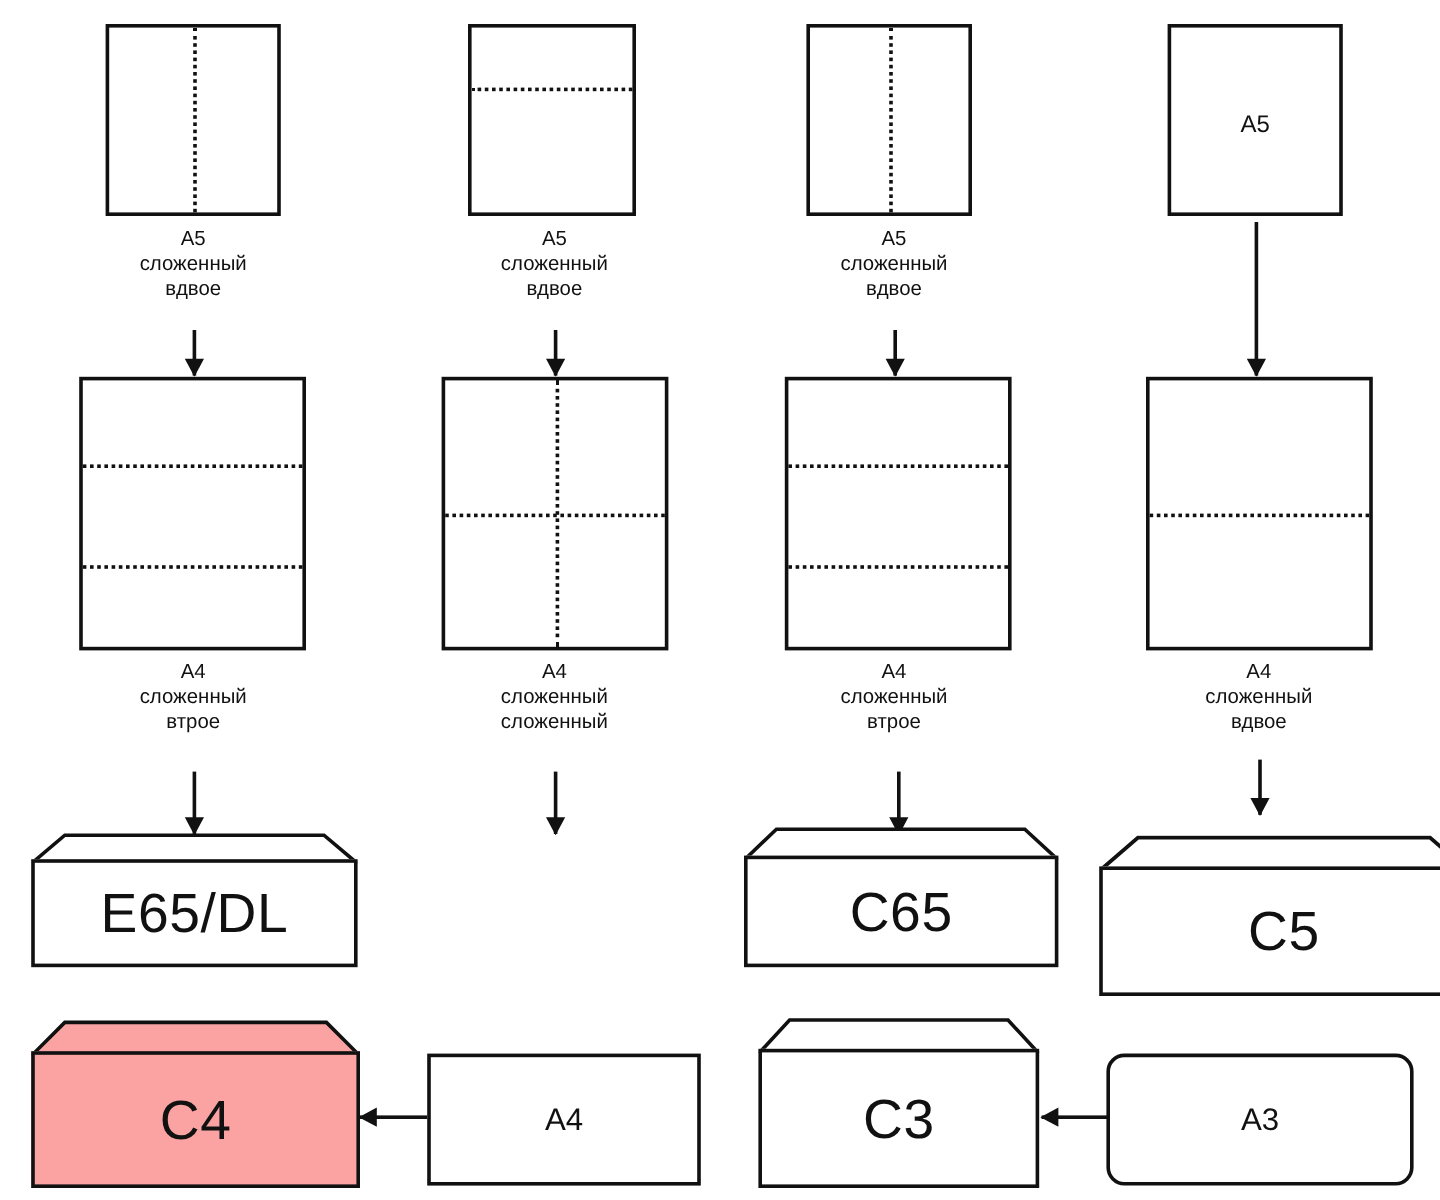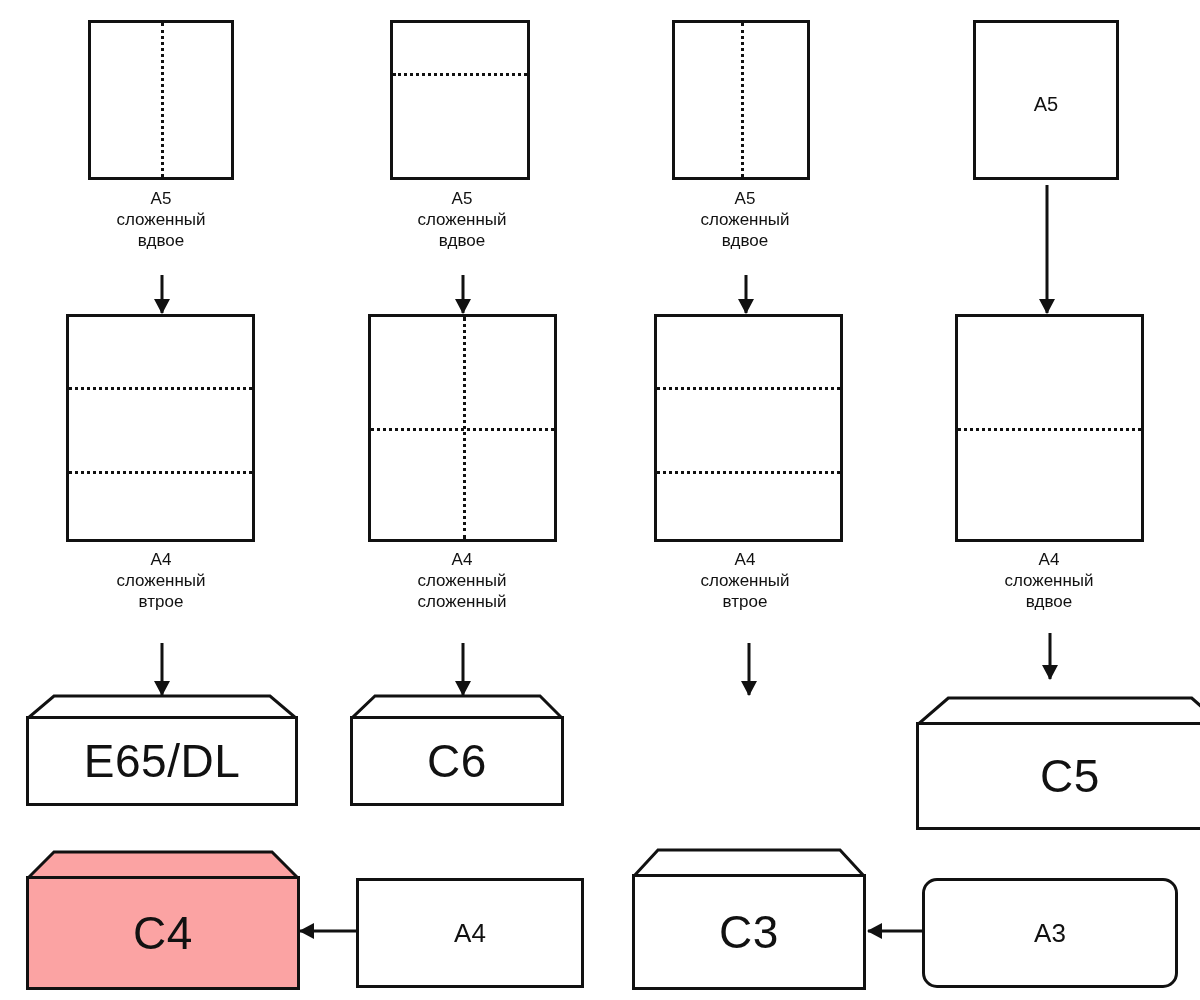--- a/index.html
+++ b/index.html
@@ -220,31 +220,31 @@
     <div class="flap" style="height:26px;">
       <svg viewBox="0 0 272 26" preserveAspectRatio="none">
         <polygon points="28,2 244,2 270,24 2,24" fill="#ffffff" stroke="#111111" stroke-width="3"></polygon>
       </svg>
     </div>
     <div class="body" style="top:22px;background:#ffffff;">
       <span>E65/DL</span>
     </div>
   </div>
 
-  <div class="envelope" style="left:350px;top:694px;width:214px;height:112px;">
-    <div class="flap" style="height:26px;">
-      <svg viewBox="0 0 214 26" preserveAspectRatio="none">
-        <polygon points="25,2 190,2 212,24 2,24" fill="#ffffff" stroke="#111111" stroke-width="3"></polygon>
-      </svg>
-    </div>
-    <div class="body" style="top:22px;background:#ffffff;">
-      <span>C6</span>
-    </div>
-  </div>
-
+
+  <div class="envelope" style="left:620px;top:689px;width:262px;height:117px;">
+    <div class="flap" style="height:28px;">
+      <svg viewBox="0 0 262 28" preserveAspectRatio="none">
+        <polygon points="27,2 234,2 260,26 2,26" fill="#ffffff" stroke="#111111" stroke-width="3"></polygon>
+      </svg>
+    </div>
+    <div class="body" style="top:24px;background:#ffffff;">
+      <span>C65</span>
+    </div>
+  </div>
 
   <div class="envelope" style="left:916px;top:696px;width:266px;height:134px;padding-left:42px;">
     <div class="flap" style="height:30px;">
       <svg viewBox="0 0 266 30" preserveAspectRatio="none">
         <polygon points="28,2 238,2 264,28 2,28" fill="#ffffff" stroke="#111111" stroke-width="3"></polygon>
       </svg>
     </div>
     <div class="body" style="top:26px;background:#ffffff;">
       <span>C5</span>
     </div>

